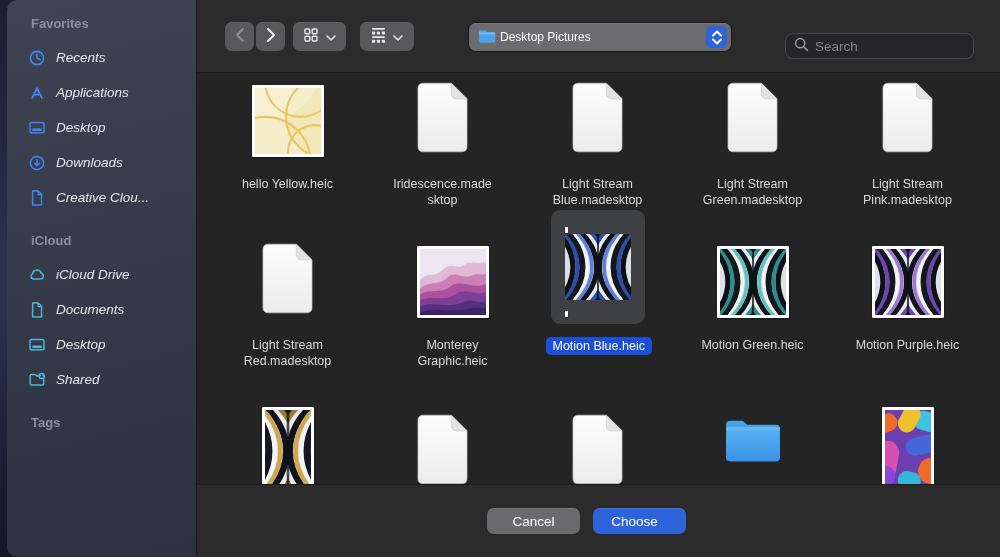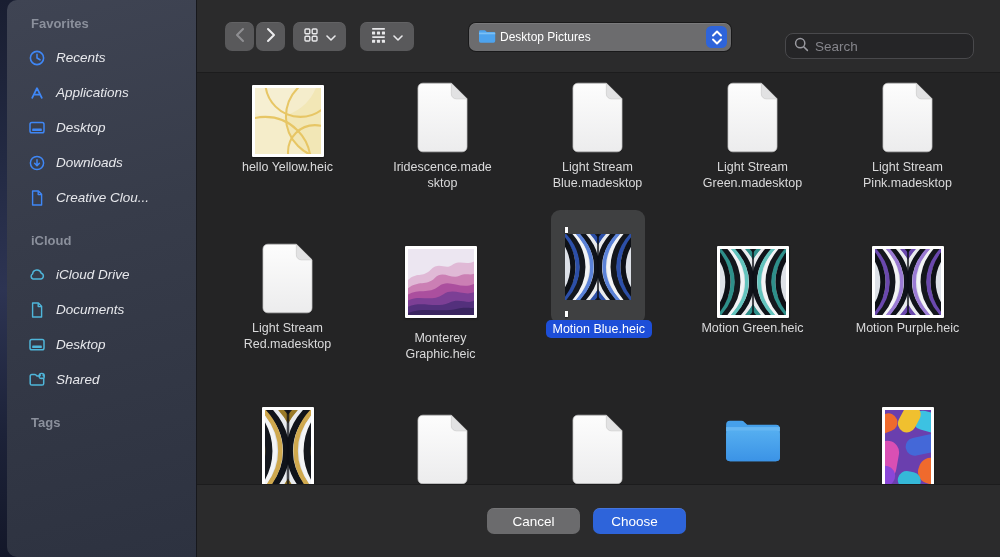--- a/index.html
+++ b/index.html
@@ -47,21 +47,21 @@
   #search input::placeholder { color:#85858b; }
 
   
   #content { flex:1; position:relative; overflow:hidden; background:#242425; }
   .cell { position:absolute; width:155px; display:flex; flex-direction:column; align-items:center; }
   .thumbwrap { height:78px; display:flex; align-items:flex-end; justify-content:center; }
   .imgframe { background:#fff; border:3px solid #fff; border-radius:1px;
     box-shadow:0 1px 2px rgba(0,0,0,.5); font-size:0; }
   .imgframe svg { display:block; }
   .sel-box { background:#3f4041; border-radius:9px; padding:6px 14px; margin:0 -14px -6px -14px; }
-  .name { margin-top:2px; max-width:104px; text-align:center; font-size:12.5px; line-height:16px;
+  .name { margin-top:19px; max-width:104px; text-align:center; font-size:12.5px; line-height:16px;
     color:#dadadb; overflow-wrap:break-word; word-break:break-word; }
   .name-pill { display:inline-block; background:#1d4ed8; color:#fff; border-radius:5px;
     padding:1px 7px; white-space:nowrap; }
   .cell.r3 .thumbwrap { height:auto; align-items:flex-start; }
   .cell.r3 .mt-img { margin-top:18px; }
   .cell.r3 .mt-doc { margin-top:25px; }
   .cell.r3 .mt-folder { margin-top:28px; }
 
   
   #footer { height:73px; flex-shrink:0; background:#2b2b2c; border-top:1px solid #1c1c1d;
@@ -340,21 +340,21 @@
       <stop offset="0" stop-color="#fdfdfd"></stop>
                     <stop offset="1" stop-color="#ececed"></stop>
                   </linearGradient>
                 </defs>
     <path d="M7 1 H36 L52 17 V66 a5 5 0 0 1 -5 5 H7 a5 5 0 0 1 -5 -5 V6 a5 5 0 0 1 5 -5 Z" fill="url(#pg5)" stroke="#bdbdbd" stroke-width=".7"></path>
     <path d="M36 1 L52 17 H41 a5 5 0 0 1 -5 -5 Z" fill="#e2e2e3" stroke="#c4c4c5" stroke-width=".6"></path>
               </svg></span>
           </div>
           <div class="name">Light Stream Red.madesktop</div>
         </div>
-        <div class="cell" style="left: 166px; top: 167px; gap: 10px;">
+        <div class="cell" style="left: 178px; top: 167px;">
           <div class="thumbwrap">
             <span class="imgframe">
               <svg width="66" height="66" viewBox="0 0 64 64" preserveAspectRatio="none">
     <rect width="64" height="64" fill="#ece6f1"></rect>
     <path d="M0,30 C8,22 14,28 22,20 C30,12 36,20 42,16 C50,10 56,16 64,12 V64 H0 Z" fill="#e0b9d6"></path>
     <path d="M0,38 C10,30 18,36 26,28 C34,20 42,30 50,26 C56,23 60,26 64,24 V64 H0 Z" fill="#cb7fb4"></path>
     <path d="M0,44 C10,38 20,44 30,36 C40,28 50,40 64,34 V64 H0 Z" fill="#ab4f9e"></path>
     <path d="M0,50 C12,44 22,52 34,44 C44,37 54,46 64,42 V64 H0 Z" fill="#7c3f95"></path>
     <path d="M0,56 C14,50 26,58 40,52 C50,47 58,54 64,50 V64 H0 Z" fill="#53307c"></path>
     <path d="M0,62 C16,56 32,62 48,58 C56,56 60,58 64,57 V64 H0 Z" fill="#3a2560"></path>

